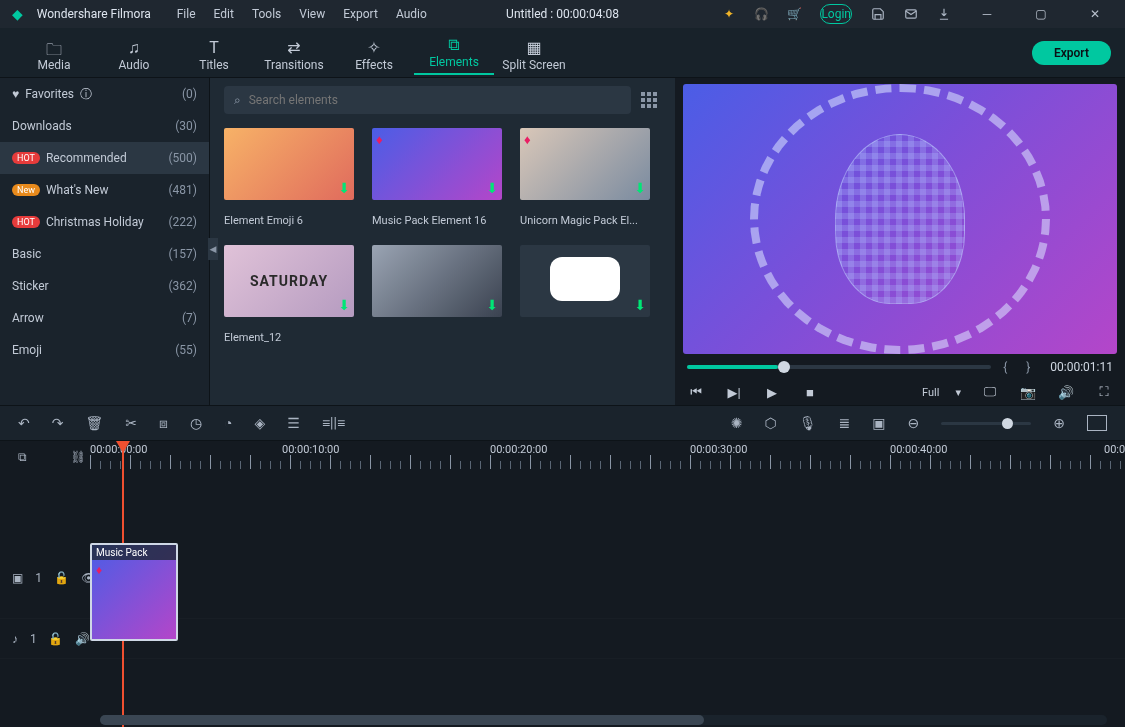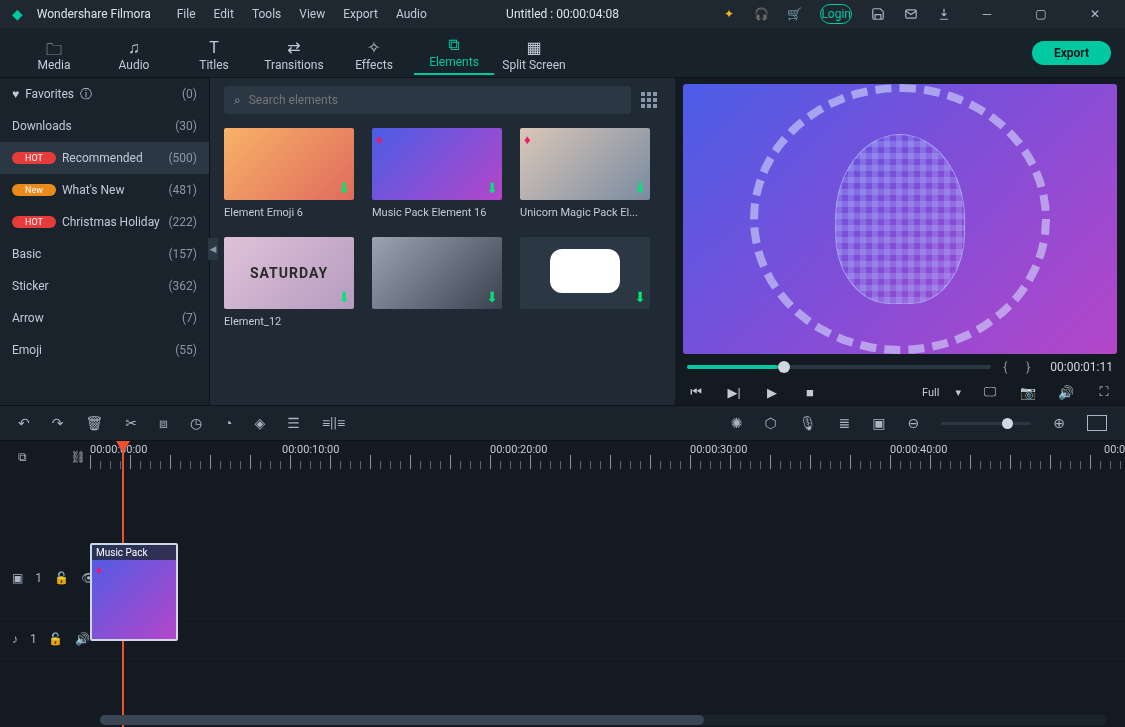--- a/index.html
+++ b/index.html
@@ -19,35 +19,35 @@
 .nav-item { width:80px; display:flex; flex-direction:column; align-items:center; gap:2px; color:#c2cad6; cursor:pointer; font-size:12px; padding-top:4px; }
 .nav-item.active { color:#00c8a0; border-bottom:2px solid #00c8a0; padding-bottom:4px; }
 .nav-item .nic { font-size:16px; height:18px; }
 .export-pill { margin-left:auto; background:#00c8a0; color:#0b1015; padding:5px 22px; border-radius:16px; font-weight:600; cursor:pointer; }
 
 .middle { display:flex; height:327px; }
 .sidebar { width:210px; background:#1a232c; overflow:hidden; border-right:1px solid #0d1318; }
 .side-row { height:32px; display:flex; align-items:center; padding:0 12px; justify-content:space-between; cursor:pointer; }
 .side-row.sel { background:#2b3743; }
 .side-row .lbl { display:flex; align-items:center; gap:6px; color:#c2cad6; }
-.badge { font-size:9px; padding:1px 13px; border-radius:8px; color:#fff; }
+.badge { font-size:9px; padding:1px 5px; border-radius:8px; color:#fff; }
 .badge.hot { background:#e63b3b; }
 .badge.new { background:#e88a1c; }
 .cnt { color:#8a96a6; }
 
 .browser { flex:1; background:#1f2a34; display:flex; flex-direction:column; }
 .search-row { display:flex; align-items:center; padding:8px 14px; gap:10px; }
 .search-box { flex:1; background:#2b3743; border-radius:4px; height:28px; display:flex; align-items:center; padding:0 10px; color:#8a96a6; gap:8px; }
 .search-box input { background:none; border:none; outline:none; color:#c2cad6; flex:1; font-size:12px; }
 .grid-ic { width:20px; display:flex; flex-wrap:wrap; gap:2px; cursor:pointer; }
 .grid-ic span { width:4px; height:4px; background:#8a96a6; }
 .thumbs { padding:6px 14px; display:flex; flex-wrap:wrap; gap:18px; overflow:hidden; }
 .thumb { width:130px; }
 .timg { width:130px; height:72px; position:relative; border-radius:2px; overflow:hidden; }
-.tlabel { margin-top:6px; font-size:11px; color:#c2cad6; white-space:nowrap; overflow:hidden; text-overflow:ellipsis; }
+.tlabel { margin-top:14px; font-size:11px; color:#c2cad6; white-space:nowrap; overflow:hidden; text-overflow:ellipsis; }
 .dl-ic { position:absolute; right:4px; bottom:4px; color:#00e676; font-size:14px; }
 .heart-ic { position:absolute; left:4px; top:4px; color:#e91e63; font-size:13px; }
 .collapse-toggle { position:absolute; left:208px; top:238px; width:10px; height:22px; background:#2b3743; display:flex; align-items:center; justify-content:center; cursor:pointer; color:#8a96a6; font-size:9px; }
 
 .preview { width:450px; background:#141a21; display:flex; flex-direction:column; }
 .canvas { flex:1; margin:6px 8px 0 8px; border-radius:3px; background:linear-gradient(135deg,#4b5de6 0%,#7b4fd9 45%,#b446c9 100%); position:relative; display:flex; align-items:center; justify-content:center; }
 .dna-ring { width:300px; height:270px; border:8px dashed rgba(220,230,255,0.55); border-radius:50%; display:flex; align-items:center; justify-content:center; }
 .face { width:130px; height:170px; border-radius:60% 60% 50% 50%; background:repeating-linear-gradient(0deg,rgba(180,200,255,0.25) 0 6px,transparent 6px 12px),repeating-linear-gradient(90deg,rgba(180,200,255,0.25) 0 6px,transparent 6px 12px); border:1px solid rgba(200,220,255,0.45); }
 .scrub { display:flex; align-items:center; padding:6px 12px; gap:12px; }
 .scrub .bar { flex:1; height:4px; background:#2b3743; border-radius:2px; position:relative; }

